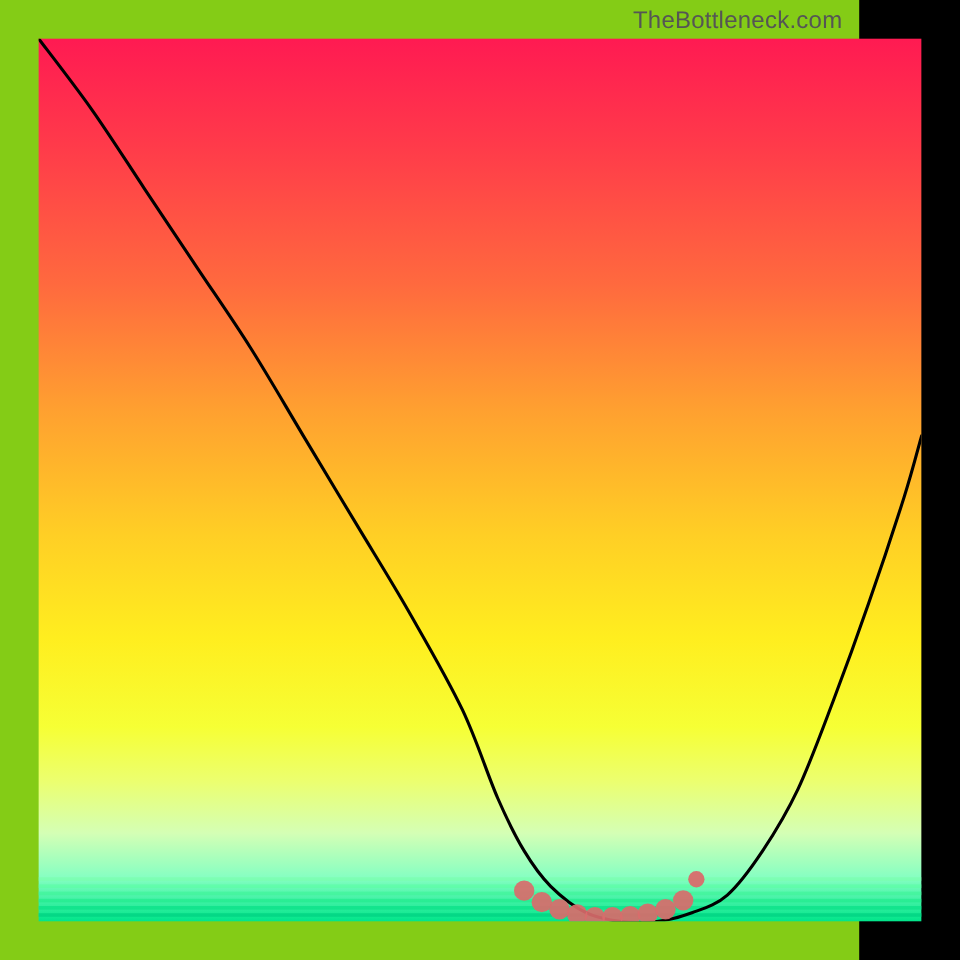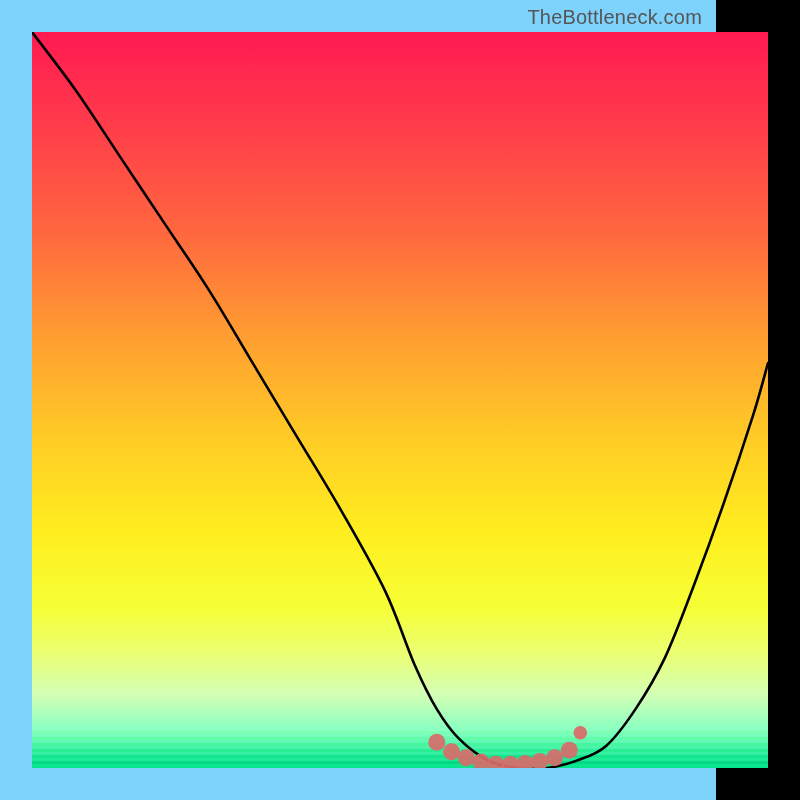--- a/index.html
+++ b/index.html
@@ -8,21 +8,21 @@
     width: 800px;
     height: 800px;
     background: #000;
     overflow: hidden;
     font-family: Arial, Helvetica, sans-serif;
   }
   .frame {
     position: relative;
     width: 716px;
     height: 800px;
-    background: #7dd3fc;
+    background: #84cc16;
   }
   .plot-area {
     position: absolute;
     left: 32px;
     top: 32px;
     width: 736px;
     height: 736px;
     overflow: hidden;
   }
   .gradient {

